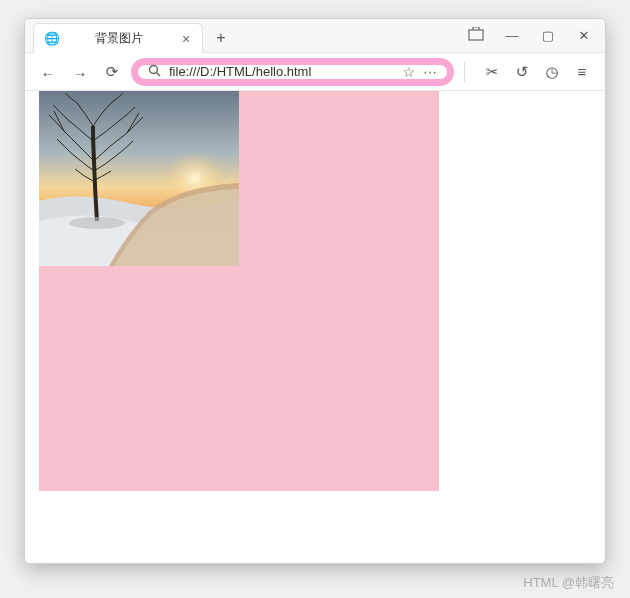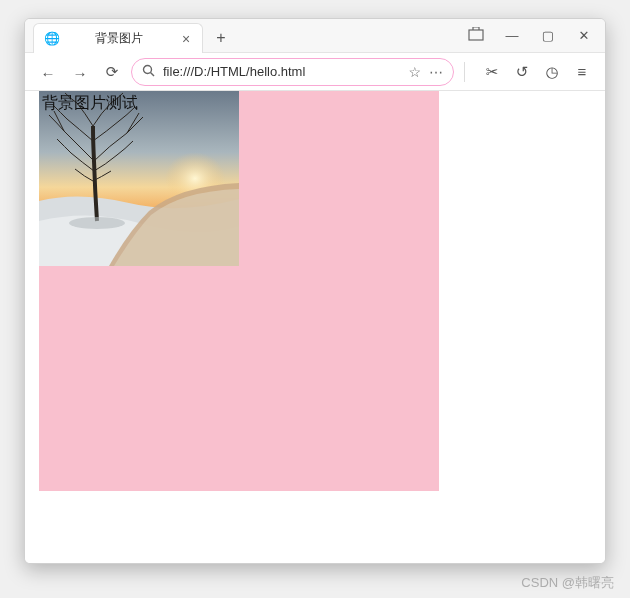--- a/index.html
+++ b/index.html
@@ -72,21 +72,21 @@
       background: #fff;
     }
     .nav-btn {
       width: 26px; height: 26px;
       display: flex; align-items: center; justify-content: center;
       color: #555; border-radius: 4px; cursor: pointer; font-size: 15px;
     }
     .addr {
       flex: 1;
       height: 28px;
-      border: 1px solid #f9a8d4;
+      border: 7px solid #f9a8d4;
       border-radius: 14px;
       display: flex;
       align-items: center;
       padding: 0 10px;
       gap: 8px;
       background: #fff;
       min-width: 0;
     }
     .addr .search-ic { color: #666; font-size: 13px; }
     .addr input {
@@ -210,18 +210,17 @@
           <g stroke="#2b2620" stroke-width="1" fill="none">
             <path d="M58 130 Q56 100 55 70 Q54 50 54 35" stroke-width="4"></path>
             <path d="M55 70 Q40 55 25 40 M55 70 Q70 55 88 42 M54 50 Q40 38 28 28 M54 50 Q68 40 80 30 M54 35 Q46 22 38 12 M54 35 Q62 22 72 12"></path>
             <path d="M25 40 Q18 32 10 24 M25 40 Q20 30 15 20 M88 42 Q96 34 104 26 M88 42 Q94 32 100 22 M28 28 Q22 22 14 14 M80 30 Q88 24 96 16 M38 12 Q32 8 26 2 M72 12 Q78 8 84 2"></path>
             <path d="M55 80 Q44 72 32 62 M55 80 Q66 74 78 64 M32 62 Q26 56 18 48 M78 64 Q86 58 94 50"></path>
             <path d="M54 90 Q46 86 36 78 M54 90 Q62 86 72 80"></path>
           </g>
           <ellipse cx="58" cy="132" rx="28" ry="6" fill="#b6bcc0" opacity="0.6"></ellipse>
         </svg>
       </div>
-      <div class="bg-text">背景图片测试</div>
     </div>
   </div>
 </div>
 
-<div class="watermark">CSDN @韩曙亮</div>
+<div class="watermark">HTML @韩曙亮</div>
 
 </body></html>

